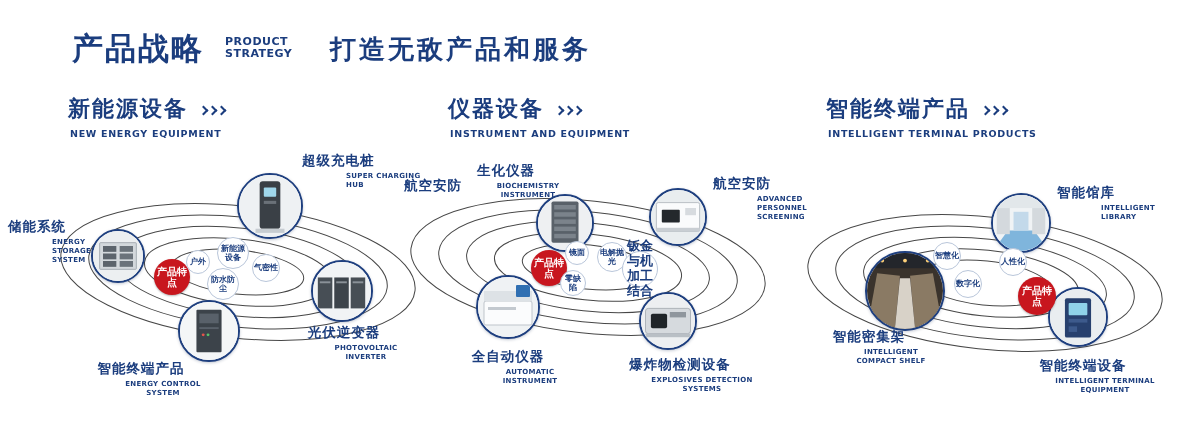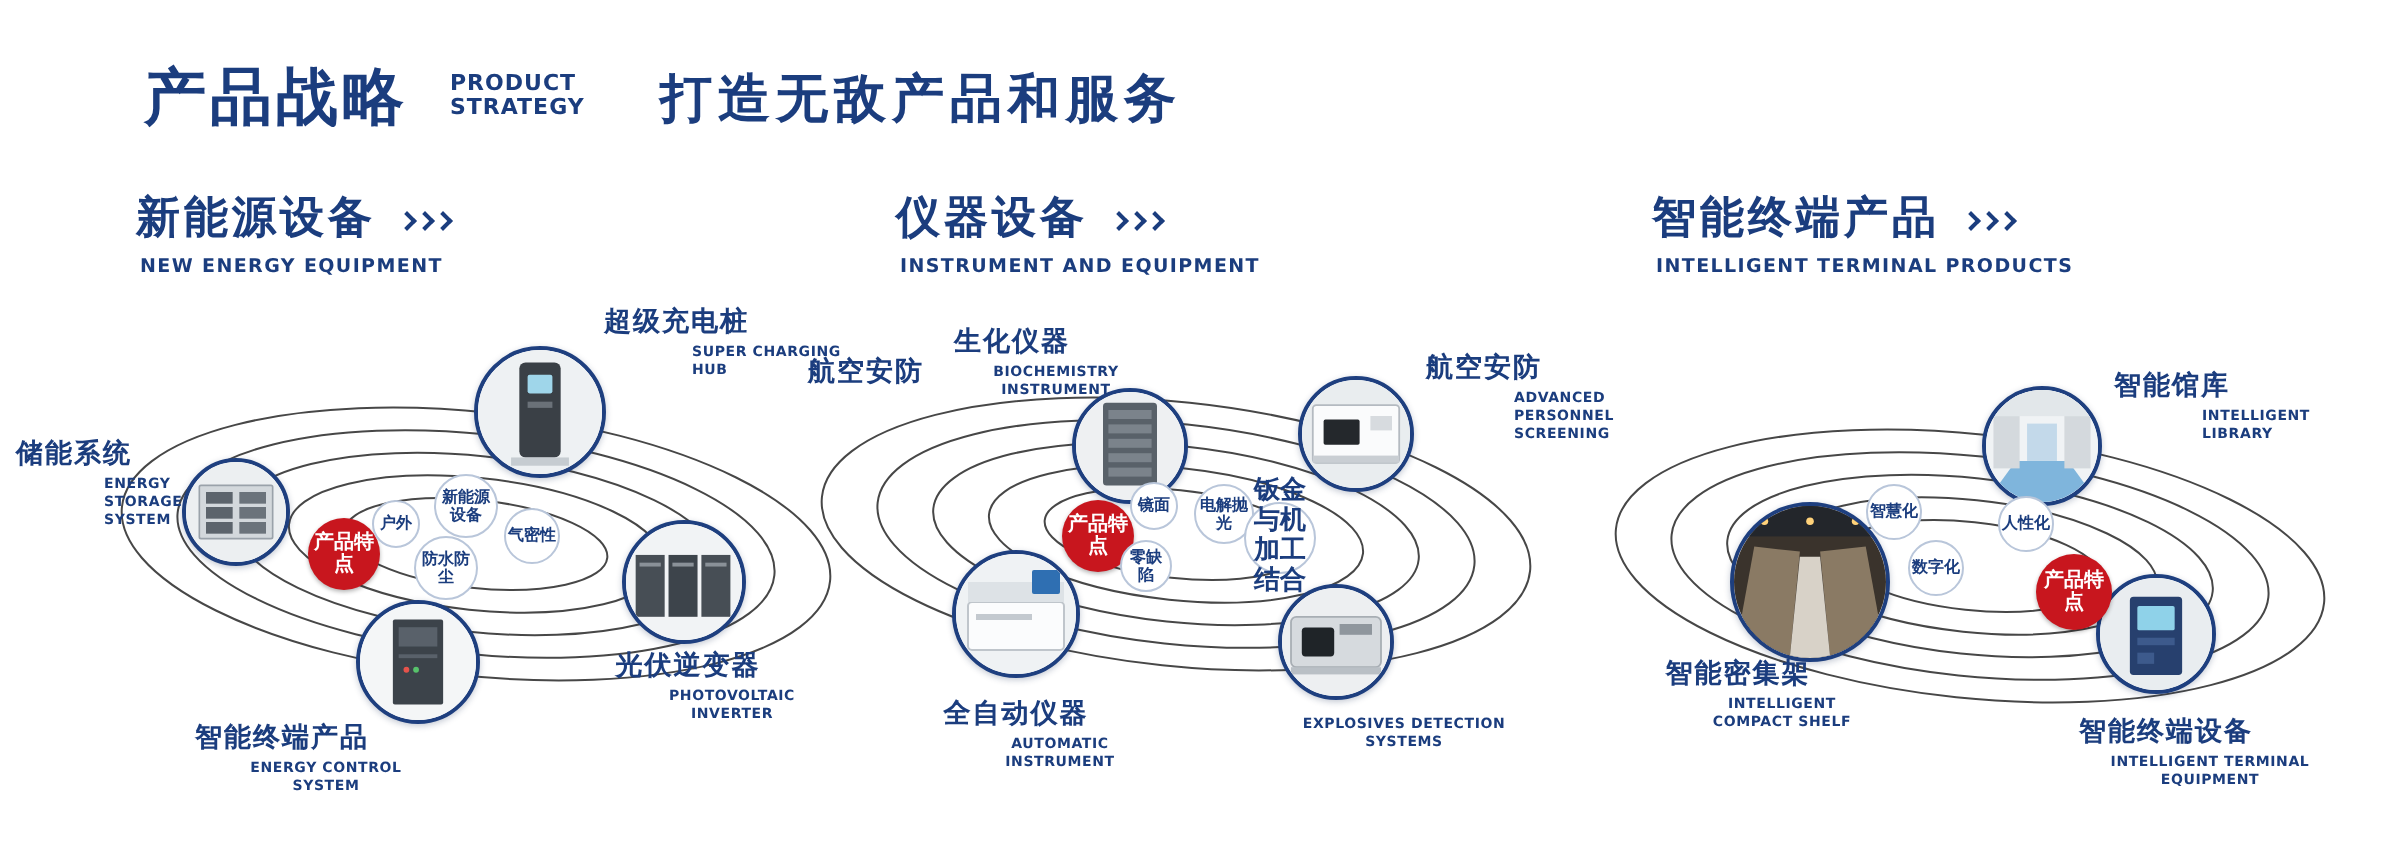--- a/index.html
+++ b/index.html
@@ -200,20 +200,21 @@
     </div>
     <div class="nlabel" style="left:713px;top:175px;width:108px;text-align:left">
       <div class="lab-cn">航空安防</div>
       <div class="lab-en">ADVANCED PERSONNEL SCREENING</div>
     </div>
     <div class="nlabel" style="left:446px;top:348px;width:124px;text-align:center">
       <div class="lab-cn">全自动仪器</div>
       <div class="lab-en">AUTOMATIC INSTRUMENT</div>
     </div>
     <div class="nlabel" style="left:600px;top:356px;width:160px;text-align:center">
+      <div class="lab-cn">爆炸物检测设备</div>
       <div class="lab-en">EXPLOSIVES DETECTION SYSTEMS</div>
     </div>
 
     <div class="badge" style="left:531px;top:250px;width:36px;height:36px">
         <span>产品特点</span>
       </div>
     <div class="bubble" style="left:565px;top:241px;width:24px;height:24px">镜面</div>
     <div class="bubble" style="left:597px;top:242px;width:30px;height:30px">电解抛光</div>
     <div class="bubble" style="left:560px;top:270px;width:26px;height:26px">零缺陷</div>
     <div class="bubble" style="left:622px;top:251px;width:36px;height:36px;font-size:13px">钣金与机加工结合</div>

